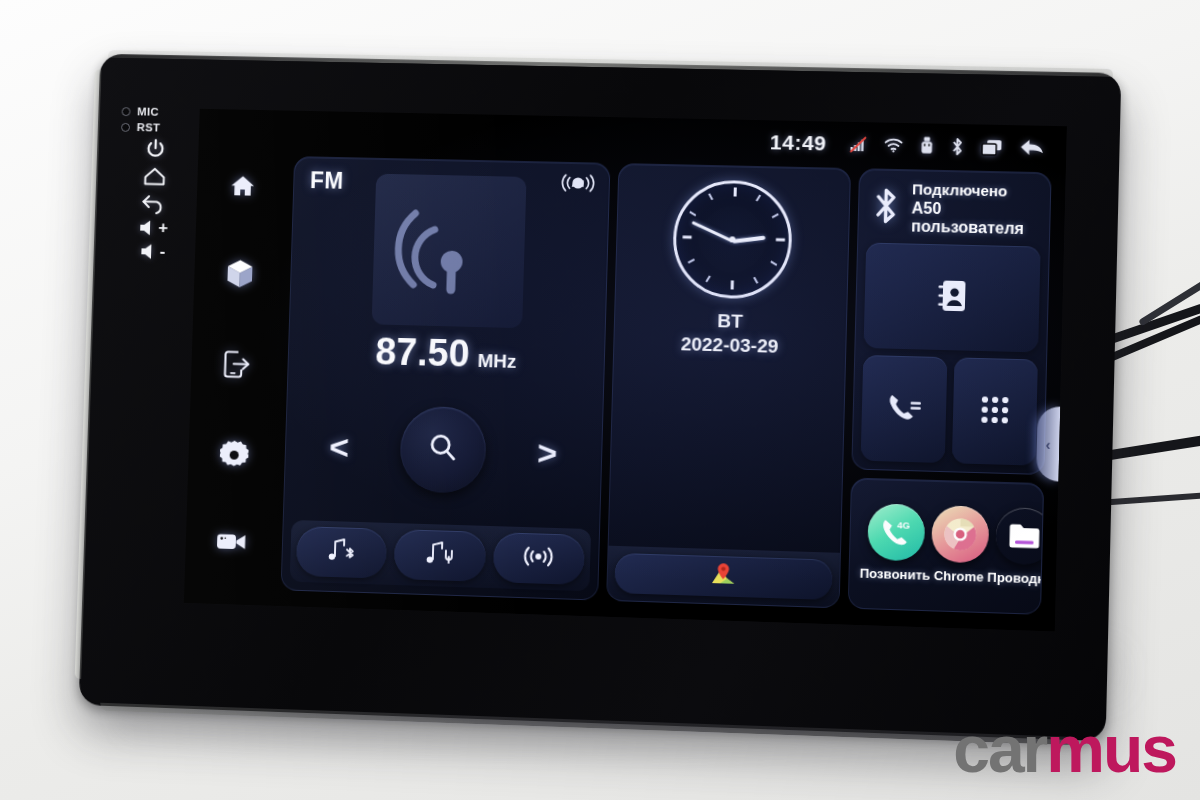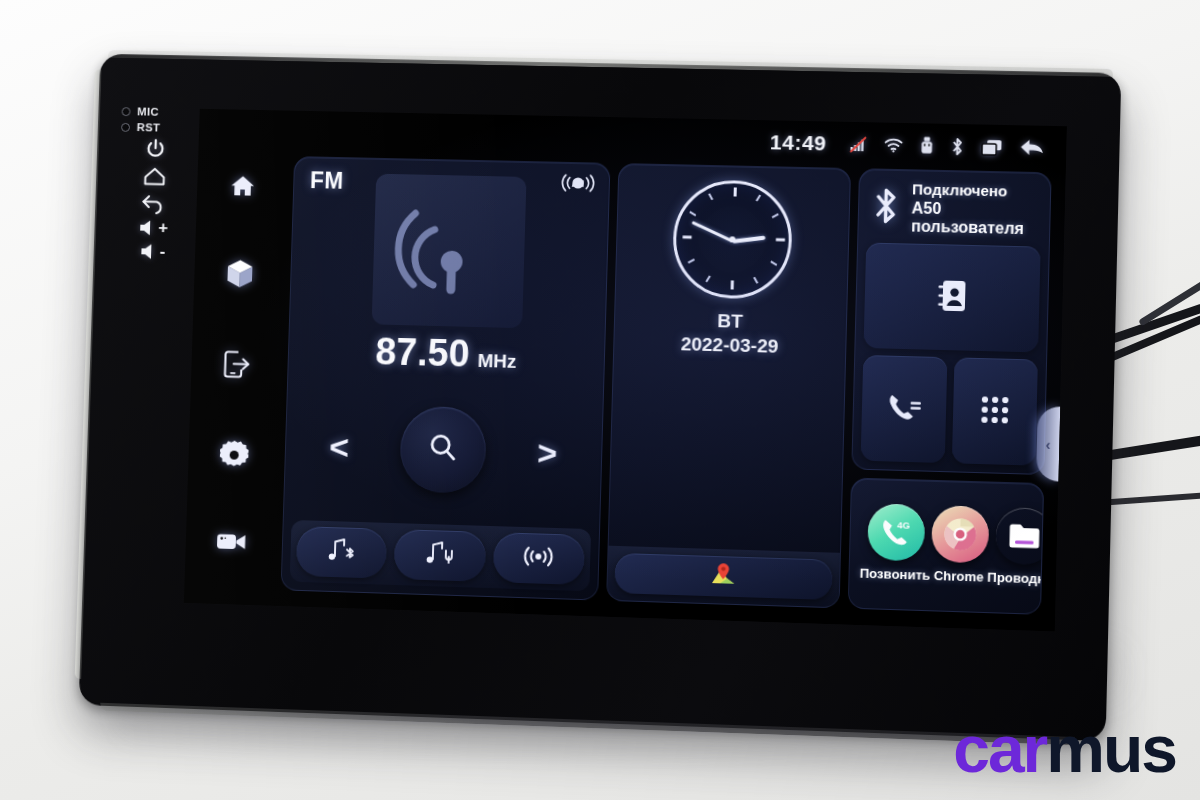--- a/index.html
+++ b/index.html
@@ -22,22 +22,22 @@
     background: radial-gradient(ellipse at 40% 40%, rgba(90,90,95,.30) 0%, rgba(120,120,125,.10) 55%, rgba(255,255,255,0) 78%);
     filter: blur(12px);
   }
 
   
   #watermark {
     position: absolute; right: 24px; bottom: 18px;
     font-size: 66px; font-weight: bold; letter-spacing: -2px;
     line-height: 1; user-select: none;
   }
-  #watermark .wm-a { color: #6d28d9; }
-  #watermark .wm-b { color: #0f172a; }
+  #watermark .wm-a { color: #737373; }
+  #watermark .wm-b { color: #be185d; }
 
   
   .cable {
     position: absolute; background: #15161a; border-radius: 4px;
     transform-origin: left center;
   }
   #cable-1 { left: 1096px; top: 340px; width: 150px; height: 9px; transform: rotate(-19deg); }
   #cable-2 { left: 1096px; top: 360px; width: 150px; height: 8px; transform: rotate(-23deg); }
   #cable-3 { left: 1098px; top: 452px; width: 140px; height: 10px; transform: rotate(-9deg); }
   #cable-4 { left: 1098px; top: 500px; width: 130px; height: 6px; transform: rotate(-4deg); background:#2a2b30; }

